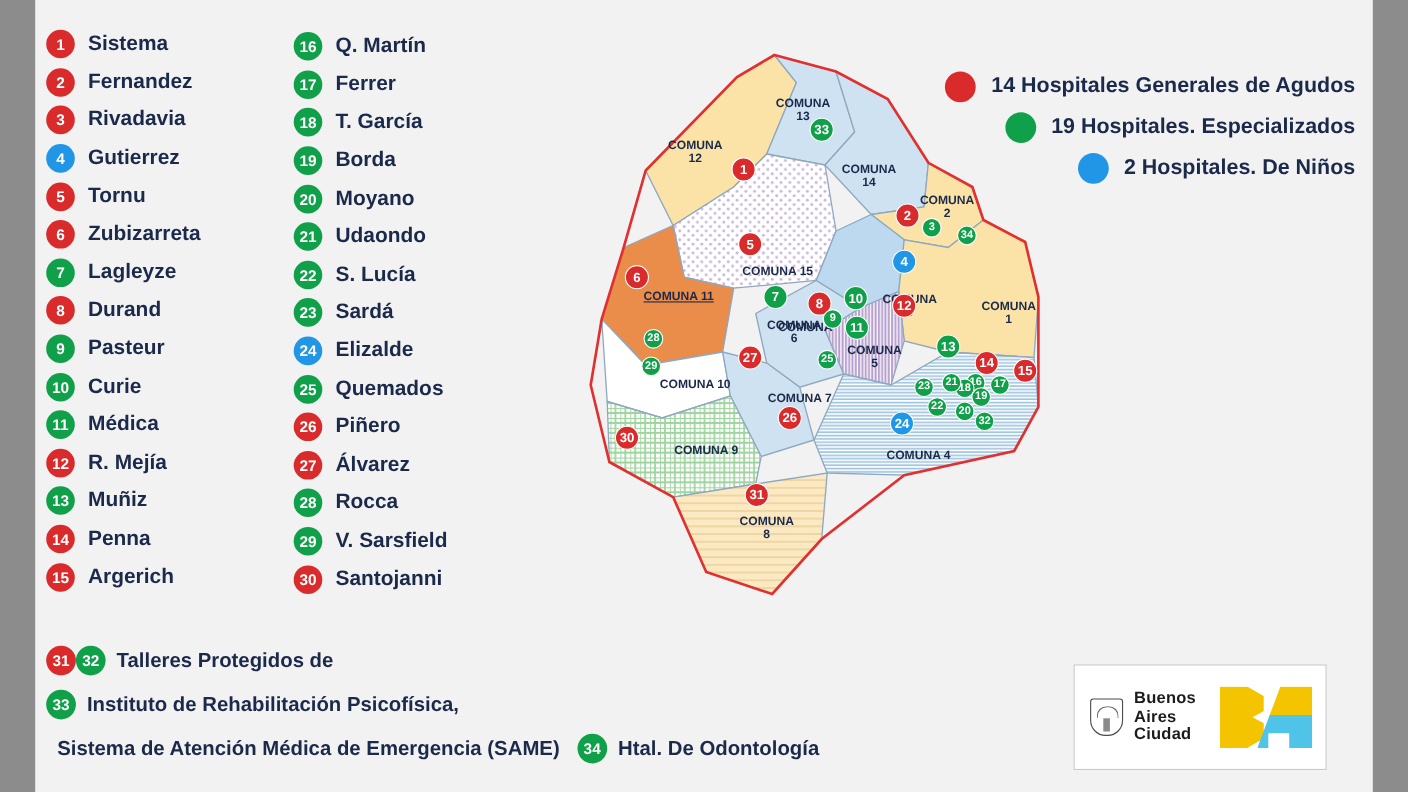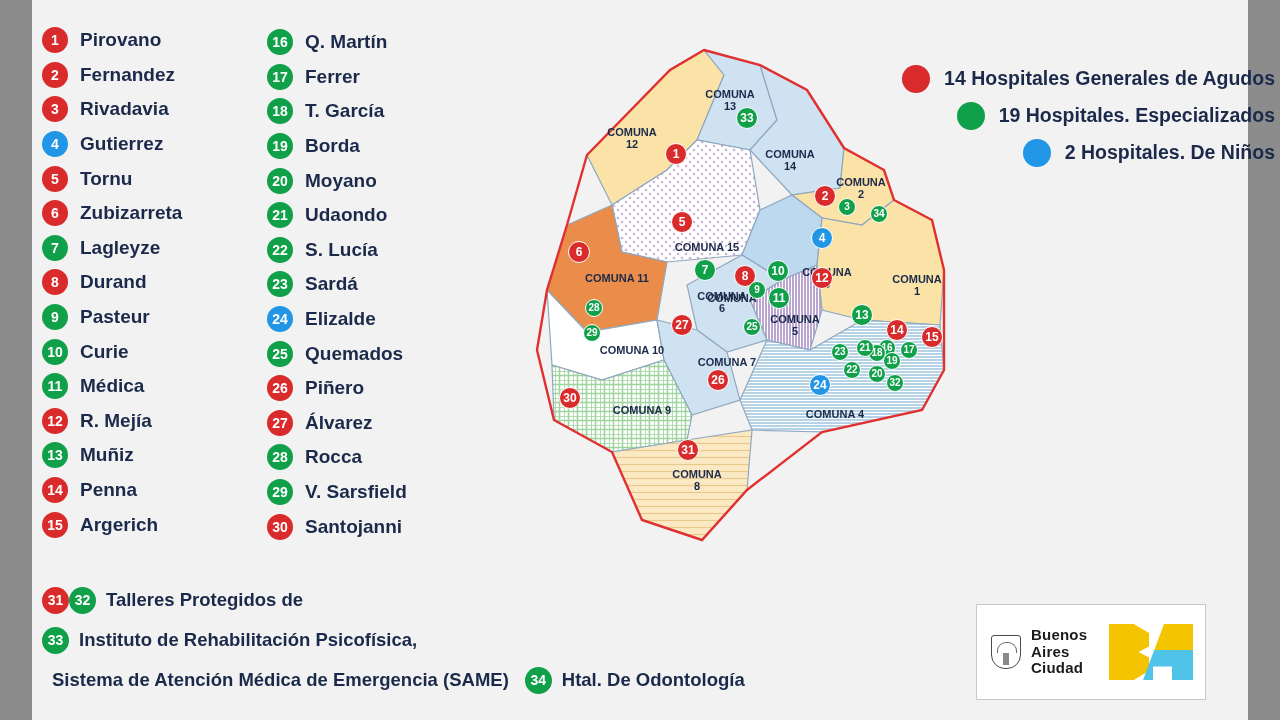--- a/index.html
+++ b/index.html
@@ -38,21 +38,21 @@
   }
   .b-red   { background:#d92b2b; }
   .b-green { background:#11a04a; }
   .b-blue  { background:#2196e6; }
   .leg-label {
     margin-left:12px;
     font-size:19px; font-weight:bold; color:#1b2a4a;
     white-space:nowrap;
   }
   
-  #keybox { position:absolute; left:803px; top:62px; width:440px; }
+  #keybox { position:absolute; left:760px; top:62px; width:440px; }
   .key-row {
     display:flex; align-items:center; justify-content:flex-end;
     height:33px; margin-bottom:4px;
   }
   .key-dot {
     width:28px; height:28px; border-radius:50%;
     flex:0 0 auto; margin-right:14px;
   }
   .key-text {
     font-size:19.5px; font-weight:bold; color:#1b2a4a; white-space:nowrap;
@@ -132,21 +132,21 @@
 </style>
 </head>
 <body>
 
 <div id="page">
   <div id="canvas">
 
     <div class="legend-col" id="col1">
         <div class="leg-row">
           <div class="badge b-red">1</div>
-          <div class="leg-label">Pirovano</div>
+          <div class="leg-label">Sistema</div>
         </div>
         <div class="leg-row">
           <div class="badge b-red">2</div>
           <div class="leg-label">Fernandez</div>
         </div>
         <div class="leg-row">
           <div class="badge b-red">3</div>
           <div class="leg-label">Rivadavia</div>
         </div>
         <div class="leg-row">
@@ -337,21 +337,21 @@
             <div>14</div>
           </div>
           <div class="comuna-label" style="left: 369px; top: 168px;">
             <div>COMUNA</div>
             <div>2</div>
           </div>
           <div class="comuna-label" style="left: 215px; top: 220px; margin-top: 7px;">
             <div>COMUNA 15</div>
             <div></div>
           </div>
-          <div class="comuna-label" style="left: 125px; top: 258px;">
+          <div class="comuna-label" style="left: 125px; top: 250px; text-decoration: underline;">
             <div>COMUNA 11</div>
             <div></div>
           </div>
           <div class="comuna-label" style="left: 240px; top: 278px;">
             <div>COMUNA</div>
             <div></div>
           </div>
           <div class="comuna-label" style="left: 335px; top: 258px;">
             <div>COMUNA</div>
             <div>3</div>

